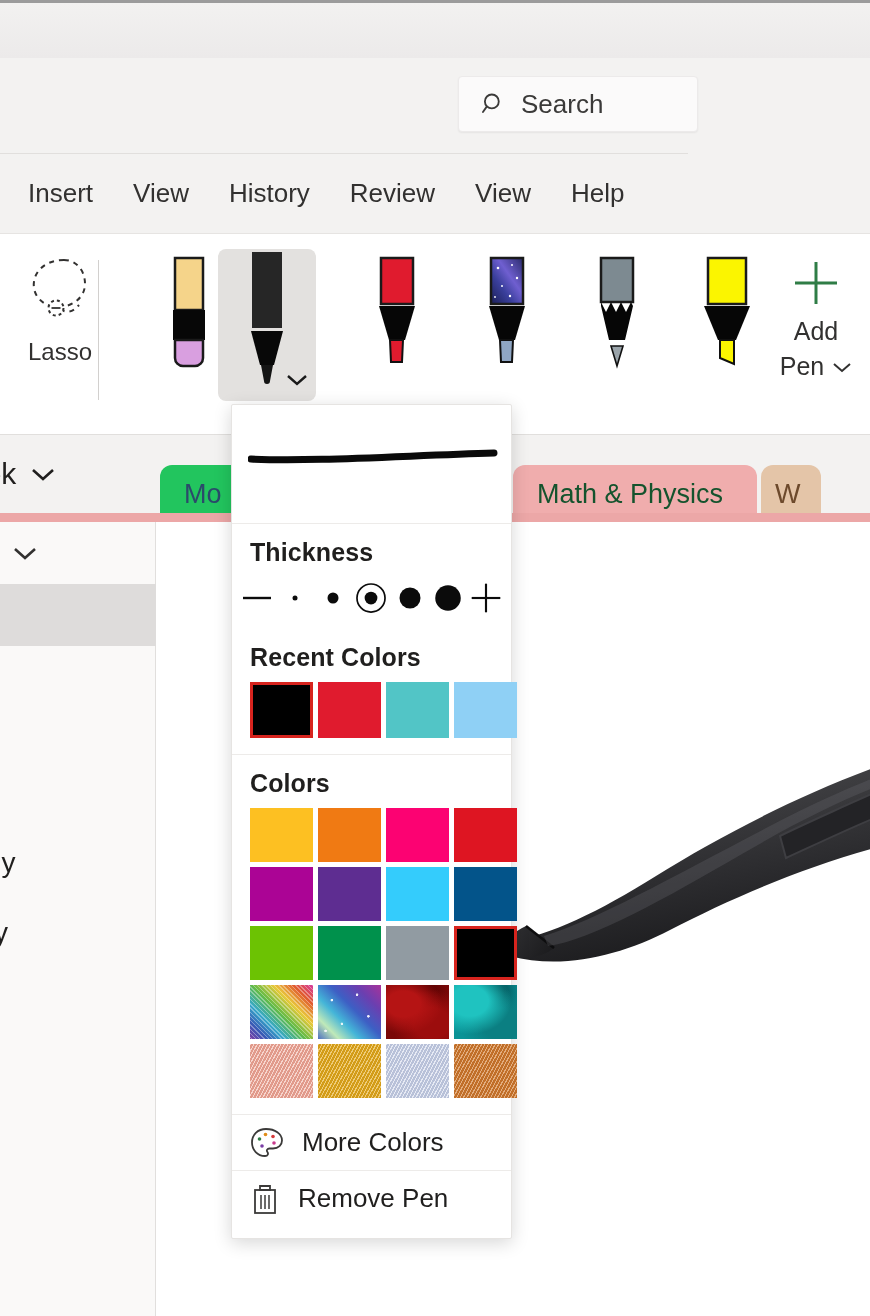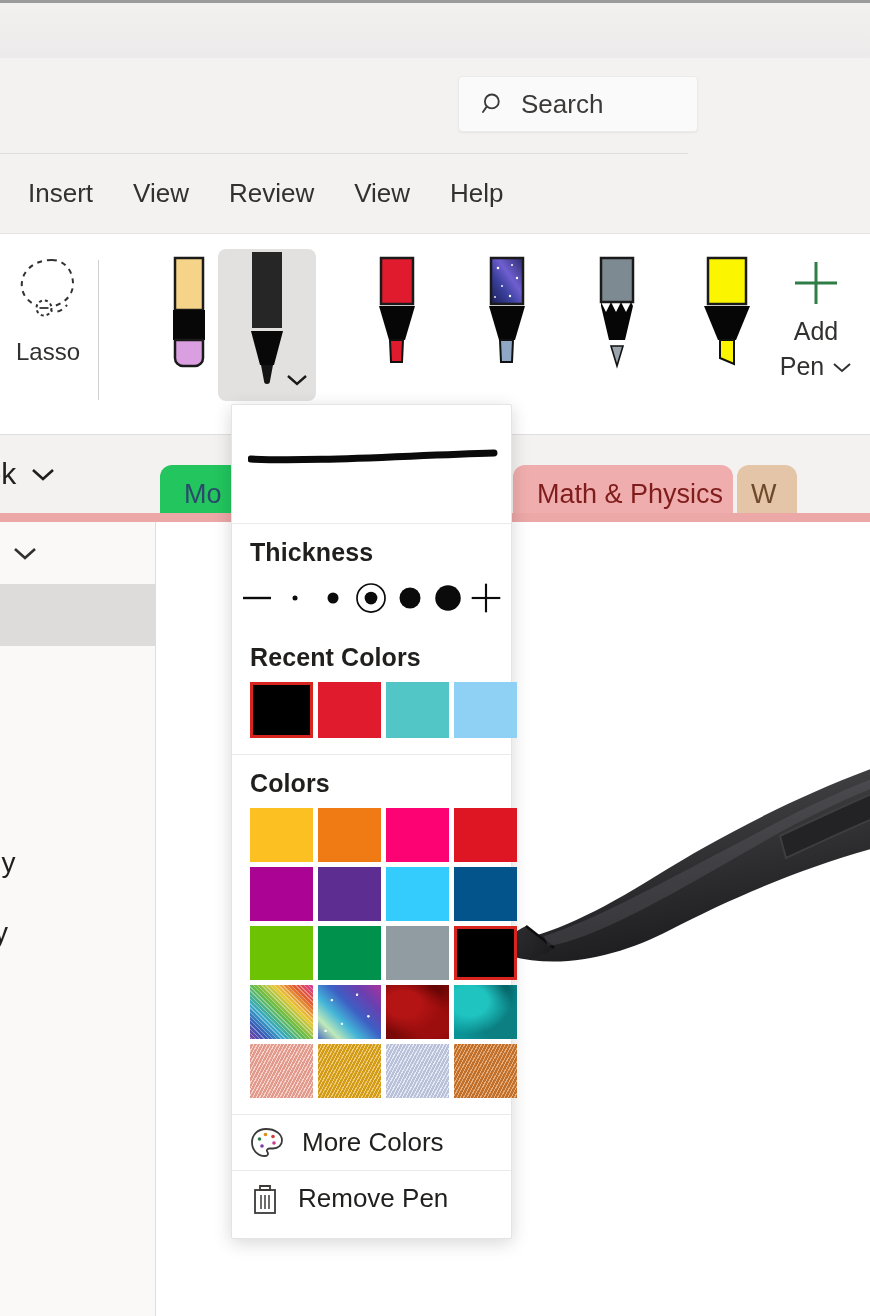--- a/index.html
+++ b/index.html
@@ -43,21 +43,21 @@
     font-size:26px; color:#323130; padding:6px 20px; white-space:nowrap;
     cursor:default;
   }
 
   
   .pentoolbar{
     position:absolute; left:0; top:234px; width:870px; height:201px;
     background:#ffffff; border-bottom:1px solid #e1dfdd;
   }
   .lassogroup{
-    position:absolute; left:0; top:0; width:98px; height:238px;
+    position:absolute; left:12px; top:0; width:98px; height:238px;
   }
   .lasso-btn{ position:absolute; left:4px; top:18px; width:88px; height:130px;
      display:flex; flex-direction:column; align-items:center; }
   .lasso-lbl{ font-size:24px; color:#323130; margin-top:4px; }
   .grp-lbl{ position:absolute; left:-14px; bottom:10px; font-size:20px; color:#605e5c; }
   .grp-divider{
     position:absolute; left:98px; top:26px; width:1px; height:140px; background:#d2d0ce;
   }
 
   .penrow{ position:absolute; left:110px; top:0; right:0; height:201px; }
@@ -151,20 +151,21 @@
         <circle cx="10" cy="9.6" r="6.4" fill="none" stroke="#3b3a39" stroke-width="1.7"></circle>
         <line x1="5.3" y1="14.4" x2="1.8" y2="19.4" stroke="#3b3a39" stroke-width="1.7" stroke-linecap="round"></line>
       </svg>
       <span class="search-txt">Search</span>
     </div>
   </div>
 
   <div class="tabstrip">
     <div class="rtab">Insert</div>
     <div class="rtab">View</div>
+    <div class="rtab">History</div>
     <div class="rtab">Review</div>
     <div class="rtab">View</div>
     <div class="rtab">Help</div>
   </div>
 
   <div class="pentoolbar">
 
     <div class="lassogroup">
       <div class="lasso-btn">
         <svg width="74" height="82" viewBox="0 0 74 82">
@@ -265,21 +266,21 @@
   <div class="nbheader">
     <div class="nbtitle">
       <span>ook</span>
       <svg width="26" height="16" viewBox="0 0 26 16">
         <polyline points="3,4 13,13 23,4" fill="none" stroke="#201f1e" stroke-width="2.6"></polyline>
       </svg>
     </div>
     <div class="sectiontabs">
       <div class="sectab" style="background:#22c55e;color:#2b4a6b;width:110px">Mo</div>
       <div class="sectab" style="background:#93dec2;color:#1f5f47;width:235px">ork items</div>
-      <div class="sectab" style="background:#f0adad;color:#7f1d1d;width:220px">Math &amp; Physics</div>
+      <div class="sectab" style="background:#f0adad;color:#14532d;width:244px">Math &amp; Physics</div>
       <div class="sectab" style="background:#e4c5a8;color:#6d4a2c;width:60px;padding:0 14px">W</div>
     </div>
     <div class="pinkstrip"></div>
   </div>
 
   <div class="pagebody">
     <div class="pagelist">
       <div class="pl-header">
         <svg width="26" height="16" viewBox="0 0 26 16">
           <polyline points="3,4 13,13 23,4" fill="none" stroke="#323130" stroke-width="2.6"></polyline>

